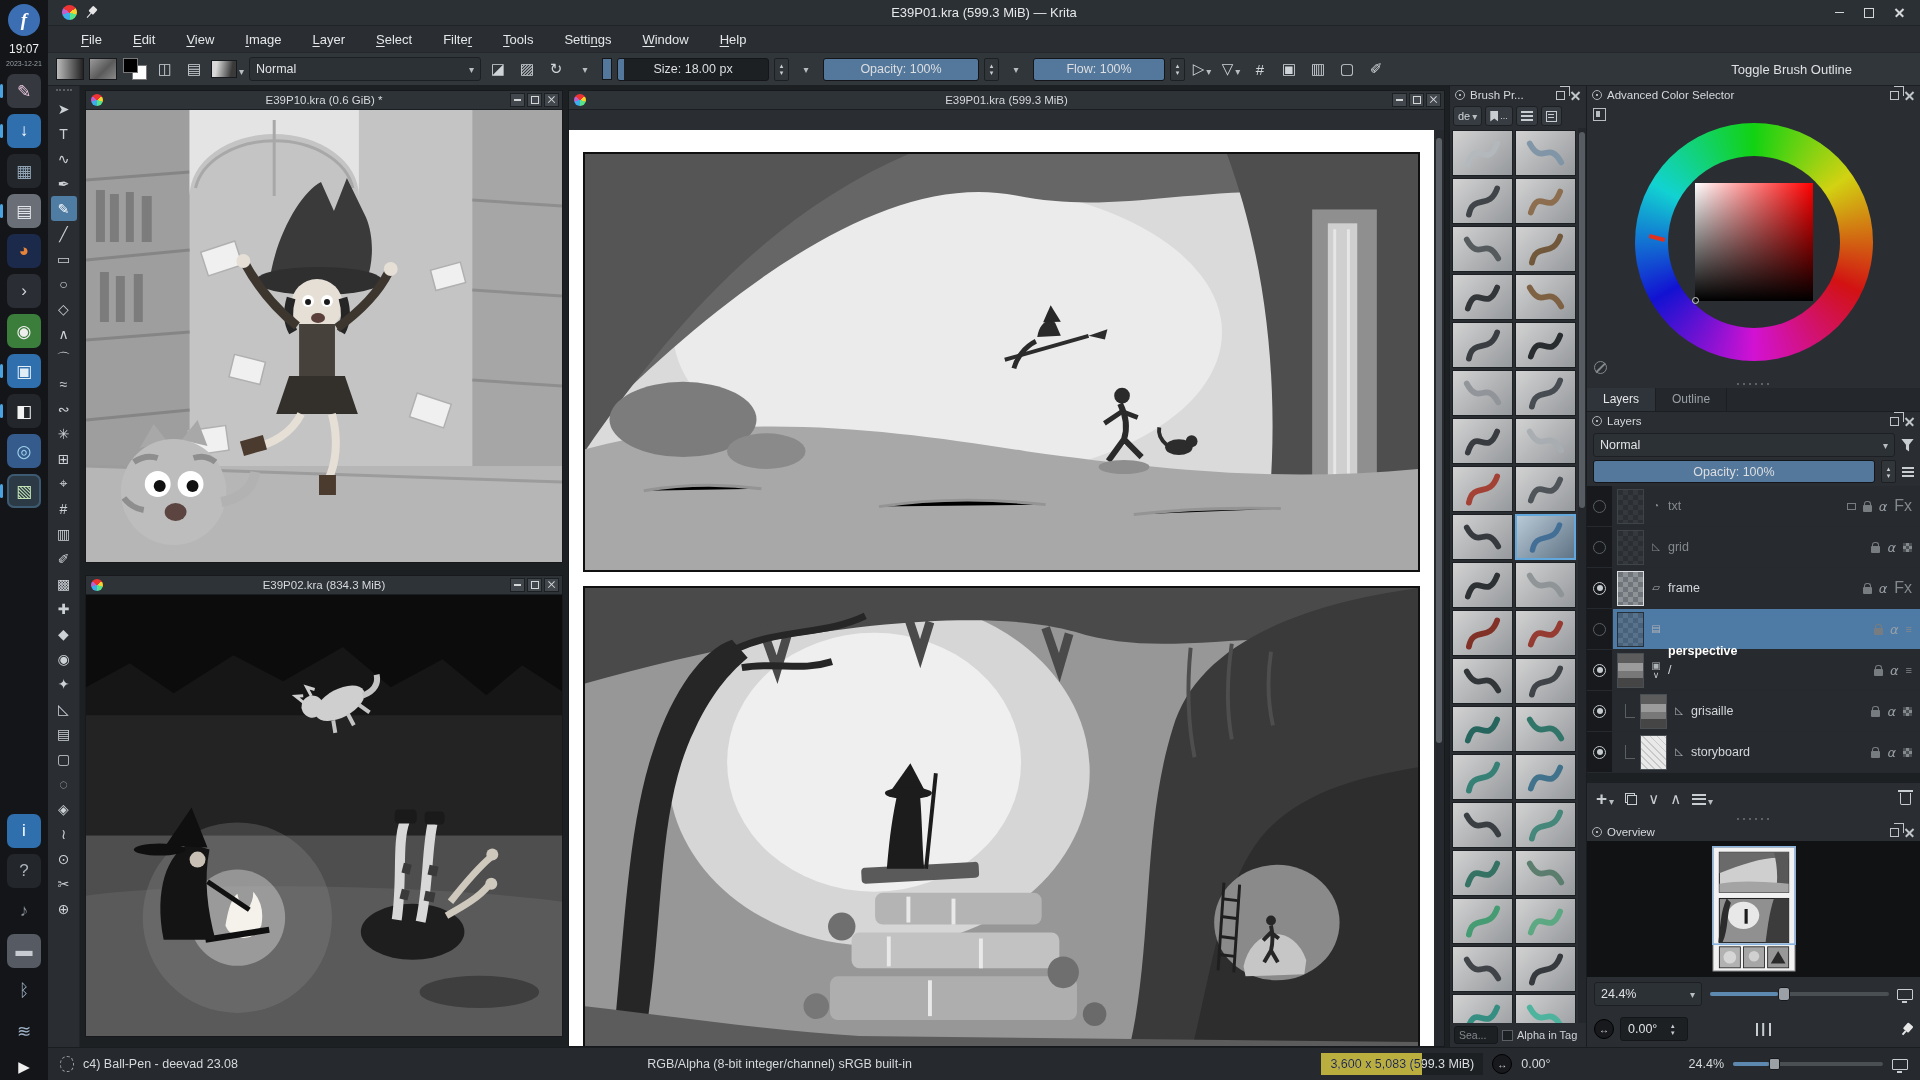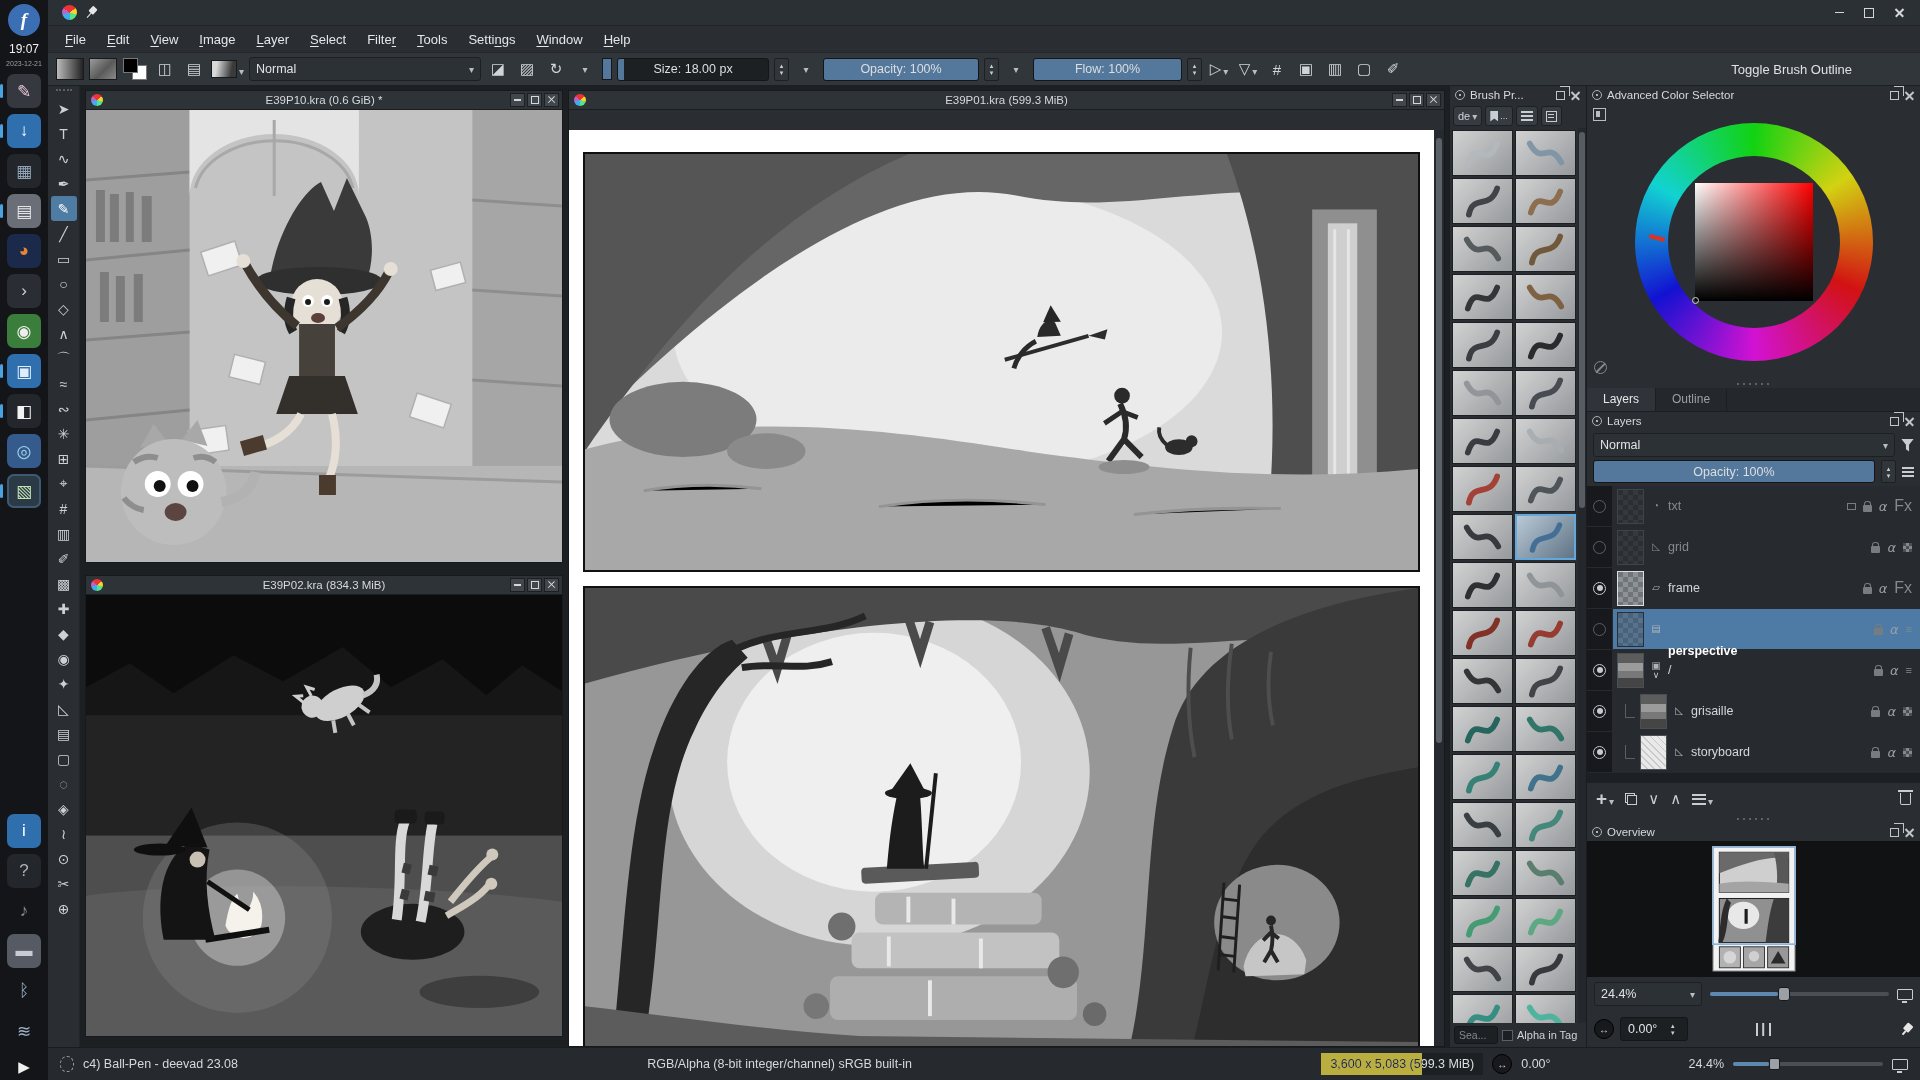--- a/index.html
+++ b/index.html
@@ -35,21 +35,21 @@
   .pin::before{content:"";position:absolute;left:3px;top:0;width:6px;height:7px;background:#e6e6e6;border-radius:1px;}
   .pin::after{content:"";position:absolute;left:5.5px;top:7px;width:1.6px;height:6px;background:#e6e6e6;}
   .titlebar .wtitle{position:absolute;left:0;right:0;text-align:center;color:#e7e8ea;font-size:13px;}
   .winbtns{margin-left:auto;display:flex;gap:16px;padding-right:14px;z-index:1;align-items:center;}
   .wbtn{width:14px;height:14px;position:relative;display:flex;align-items:center;justify-content:center;}
   .wbtn.min::before{content:"";width:9px;height:1.6px;background:#d4d6d8;}
   .wbtn.max::before{content:"";width:8px;height:8px;border:1.6px solid #d4d6d8;}
   .wbtn.close::before,.wbtn.close::after{content:"";position:absolute;width:11px;height:1.6px;background:#d4d6d8;}
   .wbtn.close::before{transform:rotate(45deg);} .wbtn.close::after{transform:rotate(-45deg);}
 
-  .menubar{height:27px;background:#2a2e33;display:flex;align-items:center;padding-left:8px;gap:3px;
+  .menubar{height:27px;background:#2a2e33;display:flex;align-items:center;padding-left:24px;gap:13px;
     flex:none;border-bottom:1px solid #24282c;}
   .menu-item{padding:3px 9px;border-radius:3px;color:#e4e6e8;}
   .menu-item u{text-underline-offset:2px;}
 
   
   .toolbar{height:33px;background:#31363b;display:flex;align-items:center;gap:5px;padding:0 8px;
     flex:none;border-bottom:1px solid #1d2023;}
   .t-thumb{width:28px;height:22px;border:1px solid #17191c;flex:none;}
   .t-thumb.grad{background:linear-gradient(90deg,#bbb,#222);}
   .t-thumb.tex{background:linear-gradient(135deg,#9a9a9a,#5a5a5a 55%,#8a8a8a);}
@@ -284,20 +284,21 @@
     <div class="tb-play">▶</div>
   </aside>
 
   <div class="main">
 
     <div class="titlebar">
       <div class="tb-left">
         <span class="krita-logo"></span>
         <span class="pin"></span>
       </div>
+      <span class="wtitle">E39P01.kra (599.3 MiB) — Krita</span>
       <div class="winbtns">
         <span class="wbtn min"></span>
         <span class="wbtn max"></span>
         <span class="wbtn close"></span>
       </div>
     </div>
 
     <nav class="menubar" id="menubar">
         <div class="menu-item"><u>F</u>ile</div>
         <div class="menu-item"><u>E</u>dit</div>
@@ -339,21 +340,21 @@
           <span>Size: 18.00 px</span>
       </div>
       <span class="spin">▴<br>▾</span>
       <span class="ic-caret tbtn"></span>
       <div class="kslider" style="width:156px">
         <div class="fill" style="width:100%"></div>
           <span>Opacity: 100%</span>
       </div>
       <span class="spin">▴<br>▾</span>
       <span class="ic-caret tbtn"></span>
-      <div class="kslider" style="width:149px">
+      <div class="kslider" style="width:132px">
         <div class="fill" style="width:100%"></div>
           <span>Flow: 100%</span>
       </div>
       <span class="spin">▴<br>▾</span>
       <span class="tbtn">▷<span class="ic-caret"></span></span>
       <span class="tbtn">▽<span class="ic-caret"></span></span>
       <span class="tbtn">#</span>
       <span class="tbtn">▣</span>
       <span class="tbtn">▥</span>
       <span class="tbtn">▢</span>

